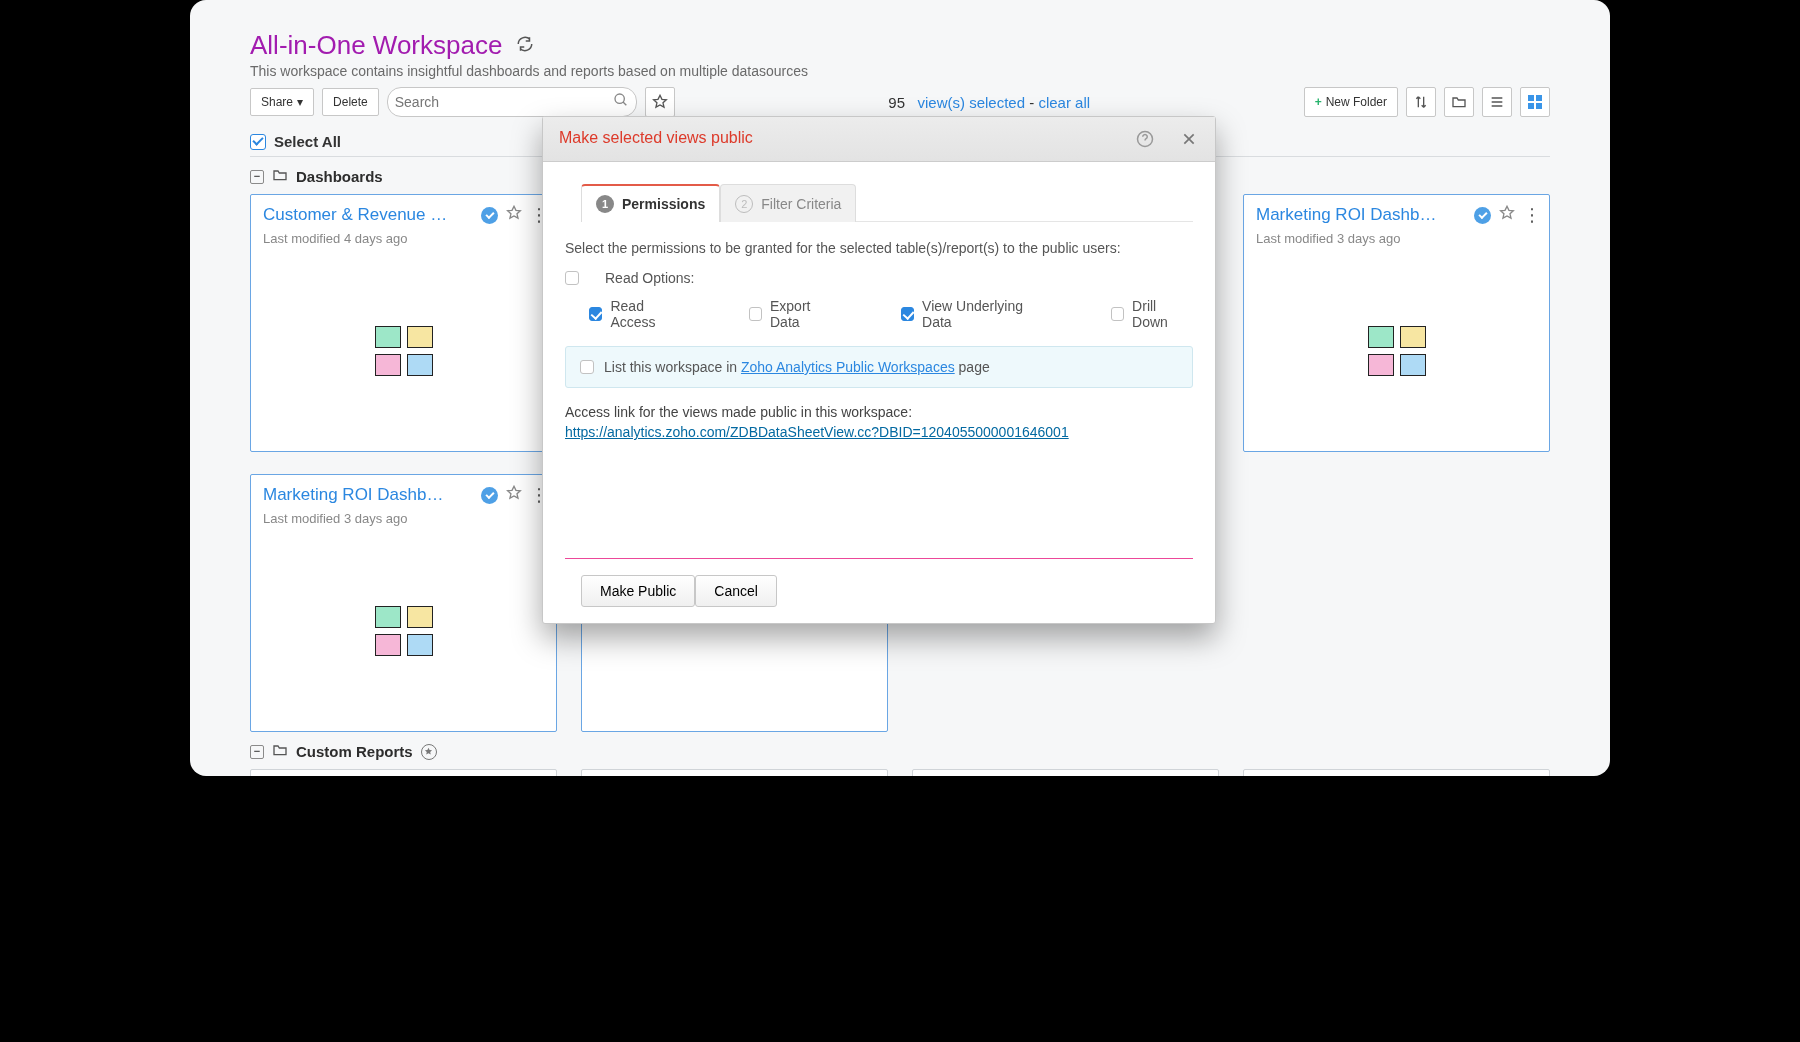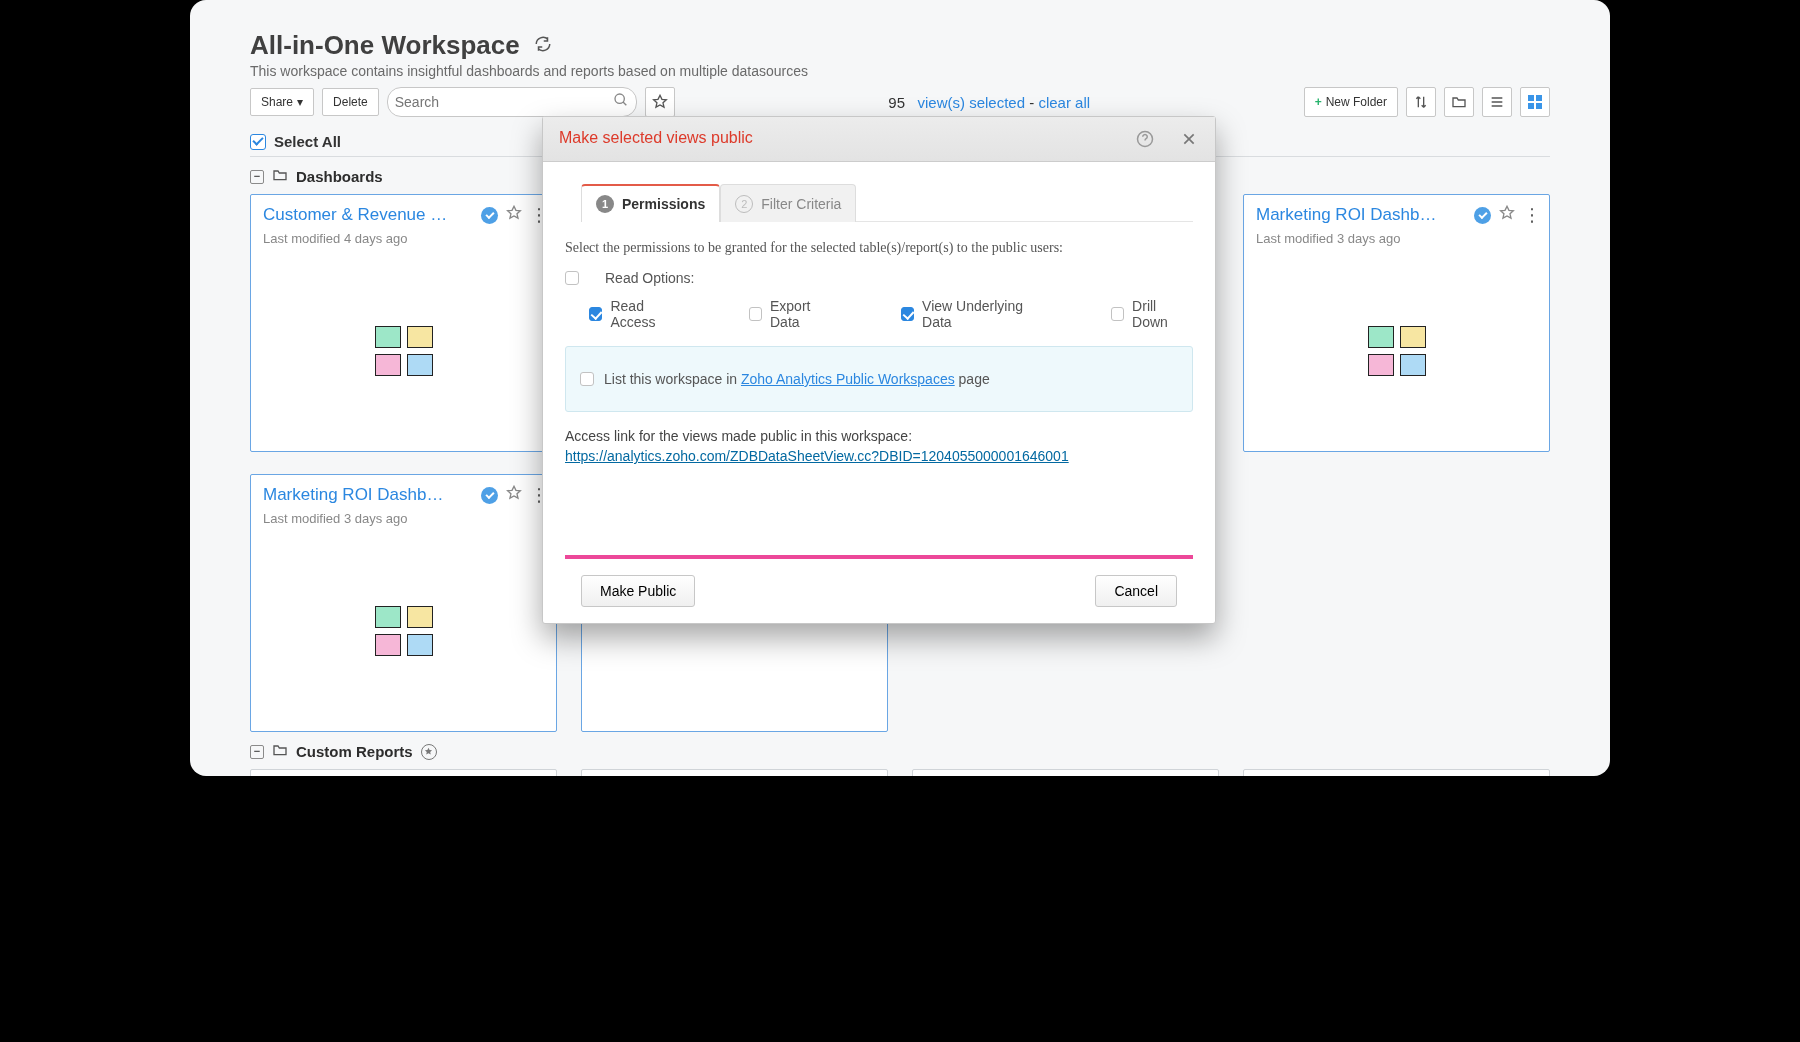--- a/index.html
+++ b/index.html
@@ -1,20 +1,20 @@
 <!DOCTYPE html>
 <html><head>
 <meta charset="utf-8">
 <style>
   * { box-sizing: border-box; margin: 0; padding: 0; }
   body { background: #000; font-family: -apple-system, "Segoe UI", Helvetica, Arial, sans-serif; color: #333; }
   .frame { width: 1420px; height: 776px; background: #f6f7f8; border-radius: 16px; margin: 0 auto; position: relative; overflow: hidden; box-shadow: 0 20px 40px rgba(0,0,0,0.6); }
   .header { padding: 30px 60px 0 60px; }
   .title-row { display: flex; align-items: center; gap: 14px; }
-  .ws-title { font-size: 26px; font-weight: 700; color: #404040; }
+  .ws-title { font-size: 26px; font-weight: 400; color: #a21caf; }
   .refresh { width: 18px; height: 18px; color: #555; }
   .subtitle { color: #6a6a6a; font-size: 14px; margin-top: 2px; }
   .toolbar { margin-top: 8px; display: flex; align-items: center; gap: 8px; }
   .btn { background: #fff; border: 1px solid #c7c7c7; border-radius: 2px; font-size: 12px; color: #333; padding: 6px 10px; cursor: pointer; display: inline-flex; align-items: center; gap: 4px; }
   .search { flex: 0 0 250px; display: flex; align-items: center; background: #fff; border: 1px solid #c7c7c7; border-radius: 14px; padding: 4px 7px; }
   .search input { flex: 1; border: none; outline: none; font-size: 14px; background: transparent; }
   .icon-btn { width: 30px; height: 30px; background: #fff; border: 1px solid #c7c7c7; border-radius: 2px; display: inline-flex; align-items: center; justify-content: center; cursor: pointer; }
   .sel-summary { flex: 1; text-align: center; font-size: 15px; color: #333; }
   .sel-summary .link { color: #2b87e0; cursor: pointer; }
   .right-tools { display: flex; gap: 8px; }
@@ -54,33 +54,33 @@
   .modal-title { color: #dd3a2a; font-size: 16px; flex: 1; }
   .help, .close { width: 20px; height: 20px; color: #8a8a8a; cursor: pointer; display: inline-flex; align-items: center; justify-content: center; }
   .tabbar { margin: 22px 22px 0 38px; display: flex; border-bottom: 1px solid #e5e5e5; }
   .tab { border: 1px solid #ddd; border-bottom: none; border-radius: 4px 4px 0 0; padding: 9px 14px; display: flex; align-items: center; gap: 8px; font-size: 14px; margin-bottom: -1px; background:#f1f1f1; color:#888; cursor:pointer; }
   .tab.active { background: #fff; color: #333; font-weight: 600; border-top: 2px solid #e35b48; }
   .tab .num { width: 18px; height: 18px; border-radius: 50%; background: #a2a2a2; color:#fff; font-size: 11px; display: inline-flex; align-items:center; justify-content:center; }
   .tab.active .num { background: #888; }
   .tab.inactive .num { border: 1.5px solid #bdbdbd; background: transparent; color:#bdbdbd; }
 
   .modal-body { flex:1; padding: 14px 22px 0 22px; font-size: 14px; color: #555; }
-  .instr { margin: 4px 0 14px 0; font-family: Liberation Serif, serif; }
+  .instr { margin: 4px 0 14px 0; }
   .opt-row { display: flex; align-items: center; gap: 26px; margin-bottom: 10px; }
   .plain-chk { width: 14px; height: 14px; border: 1.5px solid #c2c2c2; border-radius: 3px; background: #fff; display:inline-block; position: relative; }
   .plain-chk.checked { background: #2b87e0; border-color: #2b87e0; }
   .plain-chk.checked::after { content:""; position:absolute; left:3px; top:1px; width:5px; height:8px; border-right:2px solid #fff; border-bottom:2px solid #fff; transform: rotate(42deg); }
   .opt-grid { display:flex; gap: 60px; margin: 12px 0 16px 24px; }
   .opt { display:flex; align-items:center; gap:8px; }
-  .info-box { border: 1px solid #cfe7ef; background: #eef9fc; border-radius: 3px; padding: 24px 14px; display:flex; align-items:center; gap:10px; }
+  .info-box { border: 1px solid #cfe7ef; background: #eef9fc; border-radius: 3px; padding: 12px 14px; display:flex; align-items:center; gap:10px; }
   .info-box .link { color: #2b87e0; text-decoration: underline; cursor:pointer; }
   .access-lbl { margin-top: 16px; color:#444; }
   .url { color: #0369a1; text-decoration: underline; margin-top: 4px; display:inline-block; cursor:pointer; }
 
-  .modal-footer { border-top: 4px solid #ec4899; padding: 16px; display:flex; justify-content:space-between; gap:12px; margin: 0 22px; }
+  .modal-footer { border-top: 1px solid #ec4899; padding: 16px; display:flex; justify-content:flex-start; margin: 0 22px; }
   .mbtn { border:1px solid #c7c7c7; background: linear-gradient(#fff,#f0f0f0); border-radius: 3px; padding: 7px 18px; font-size: 14px; cursor:pointer; }
 
   .grid-ico { display:grid; grid-template-columns: repeat(2,6px); grid-template-rows: repeat(2,6px); gap:2px; }
   .grid-ico span { background:#3a95e8; }
   .list-lines, .folder-ico, .sort-ico { width:16px; height:16px; color:#555; }
 </style>
 </head>
 <body>
 
 <div class="frame">

